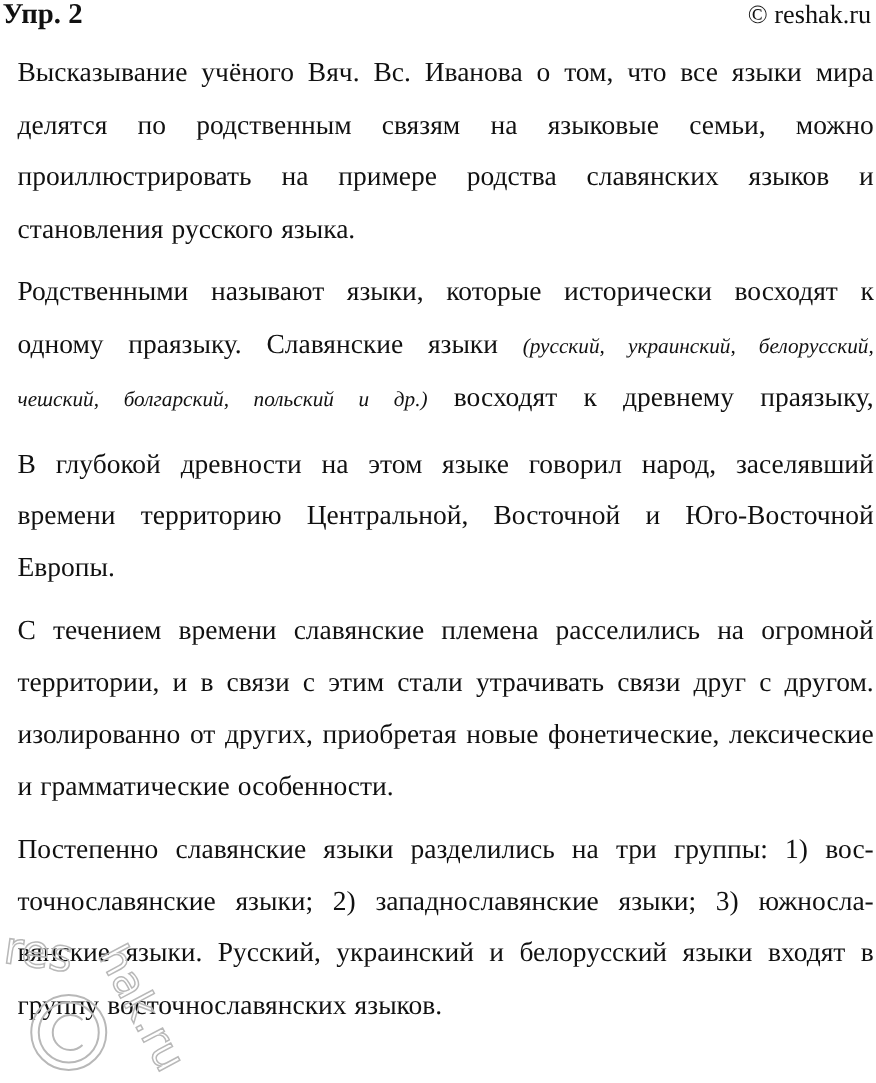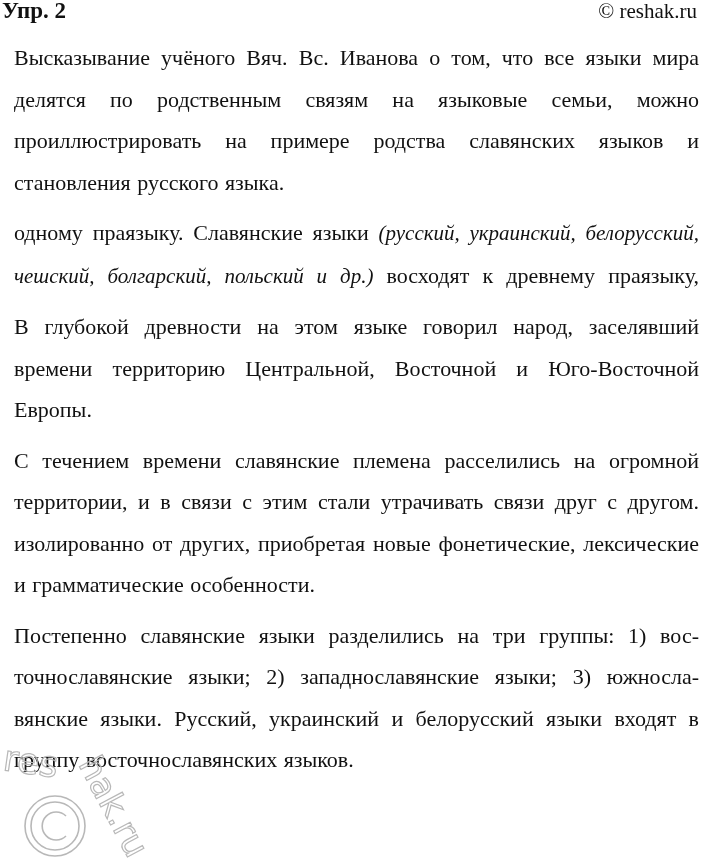--- a/index.html
+++ b/index.html
@@ -23,21 +23,21 @@
     position: absolute; left: 2px; right: 2px; top: 37px;
   }
   .para {
     margin: 0 0 9px 12px;
     font-size: 22px; line-height: 41.5px;
     text-align: justify; text-align-last: left;
     word-spacing: 1px;
   }
   .para .line { display: block; text-align: justify; text-align-last: justify; white-space: normal; }
   .para .line.last { text-align-last: left; }
-  .ital { font-style: italic; font-size: 21px; }
+  .ital { font-style: italic; font-size: 17px; }
   .watermark {
     position: absolute; left: 0px; top: 744px; width: 175px; height: 122px;
     pointer-events: none;
   }
 </style>
 </head>
 <body>
 
 <div class="header">
   <div class="ex-title">Упр. 2</div>
@@ -47,20 +47,21 @@
 <div class="content">
 
   <p class="para">
     <span class="line">Высказывание учёного Вяч. Вс. Иванова о том, что все языки мира</span>
     <span class="line">делятся по родственным связям на языковые семьи, можно</span>
     <span class="line">проиллюстрировать на примере родства славянских языков и</span>
     <span class="line last">становления русского языка.</span>
   </p>
 
   <p class="para">
+    <span class="line">Родственными называют языки, которые исторически восходят к</span>
     <span class="line"><span>одному праязыку. Славянские языки </span><span class="ital">(русский, украинский, белорусский,</span></span>
     <span class="line"><span class="ital">чешский, болгарский, польский и др.)</span><span> восходят к древнему праязыку,</span></span>
   </p>
 
   <p class="para">
     <span class="line">В глубокой древности на этом языке говорил народ, заселявший</span>
     <span class="line">времени территорию Центральной, Восточной и Юго-Восточной</span>
     <span class="line last">Европы.</span>
   </p>
 

